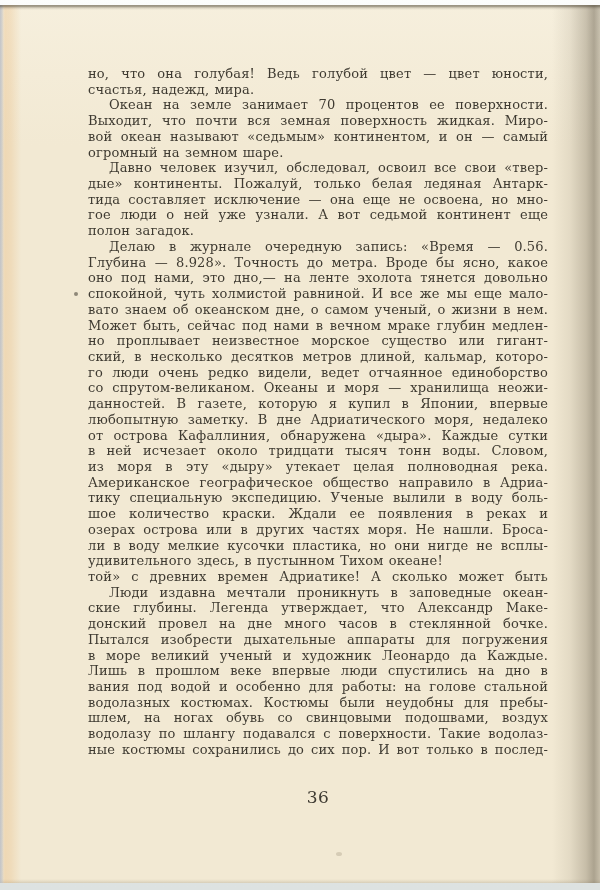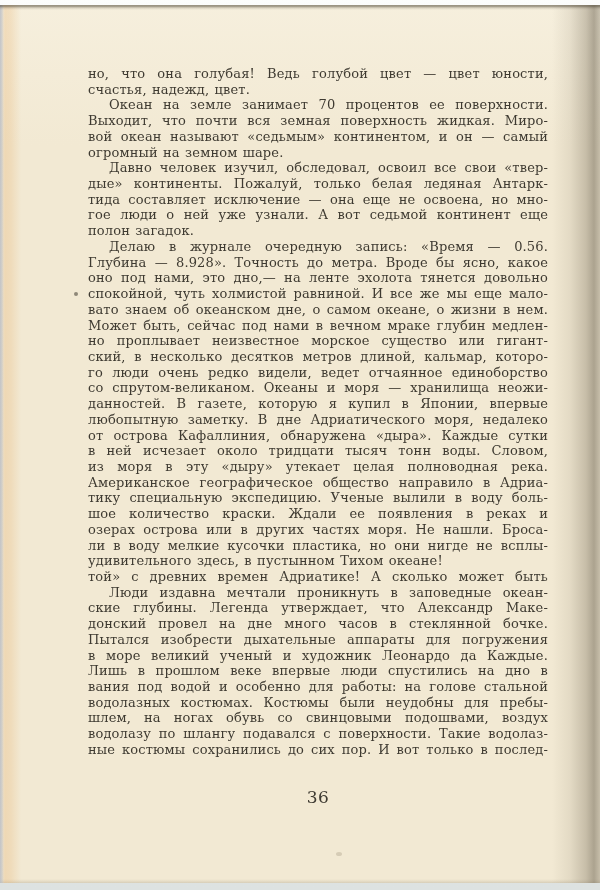--- a/index.html
+++ b/index.html
@@ -82,35 +82,35 @@
     background: rgba(130,118,96,0.25);
   }
 </style>
 </head>
 <body>
 
 <div class="scan">
   <div class="page">
     <div class="text-block">
         <div class="line">но, что она голубая! Ведь голубой цвет — цвет юности,</div>
-        <div class="line last">счастья, надежд, цвет.</div>
+        <div class="line last">счастья, надежд, мира.</div>
         <div class="line indent">Океан на земле занимает 70 процентов ее поверхности.</div>
         <div class="line">Выходит, что почти вся земная поверхность жидкая. Миро-</div>
         <div class="line">вой океан называют «седьмым» континентом, и он — самый</div>
         <div class="line last">огромный на земном шаре.</div>
         <div class="line indent">Давно человек изучил, обследовал, освоил все свои «твер-</div>
         <div class="line">дые» континенты. Пожалуй, только белая ледяная Антарк-</div>
         <div class="line">тида составляет исключение — она еще не освоена, но мно-</div>
         <div class="line">гое люди о ней уже узнали. А вот седьмой континент еще</div>
         <div class="line last">полон загадок.</div>
         <div class="line indent">Делаю в журнале очередную запись: «Время — 0.56.</div>
         <div class="line">Глубина — 8.928». Точность до метра. Вроде бы ясно, какое</div>
         <div class="line">оно под нами, это дно,— на ленте эхолота тянется довольно</div>
         <div class="line">спокойной, чуть холмистой равниной. И все же мы еще мало-</div>
-        <div class="line">вато знаем об океанском дне, о самом океане, о жизни в нем.</div>
+        <div class="line">вато знаем об океанском дне, о самом ученый, о жизни в нем.</div>
         <div class="line">Может быть, сейчас под нами в вечном мраке глубин медлен-</div>
         <div class="line">но проплывает неизвестное морское существо или гигант-</div>
         <div class="line">ский, в несколько десятков метров длиной, кальмар, которо-</div>
         <div class="line">го люди очень редко видели, ведет отчаянное единоборство</div>
         <div class="line">со спрутом-великаном. Океаны и моря — хранилища неожи-</div>
         <div class="line">данностей. В газете, которую я купил в Японии, впервые</div>
         <div class="line">любопытную заметку. В дне Адриатического моря, недалеко</div>
         <div class="line">от острова Кафаллиния, обнаружена «дыра». Каждые сутки</div>
         <div class="line">в ней исчезает около тридцати тысяч тонн воды. Словом,</div>
         <div class="line">из моря в эту «дыру» утекает целая полноводная река.</div>

